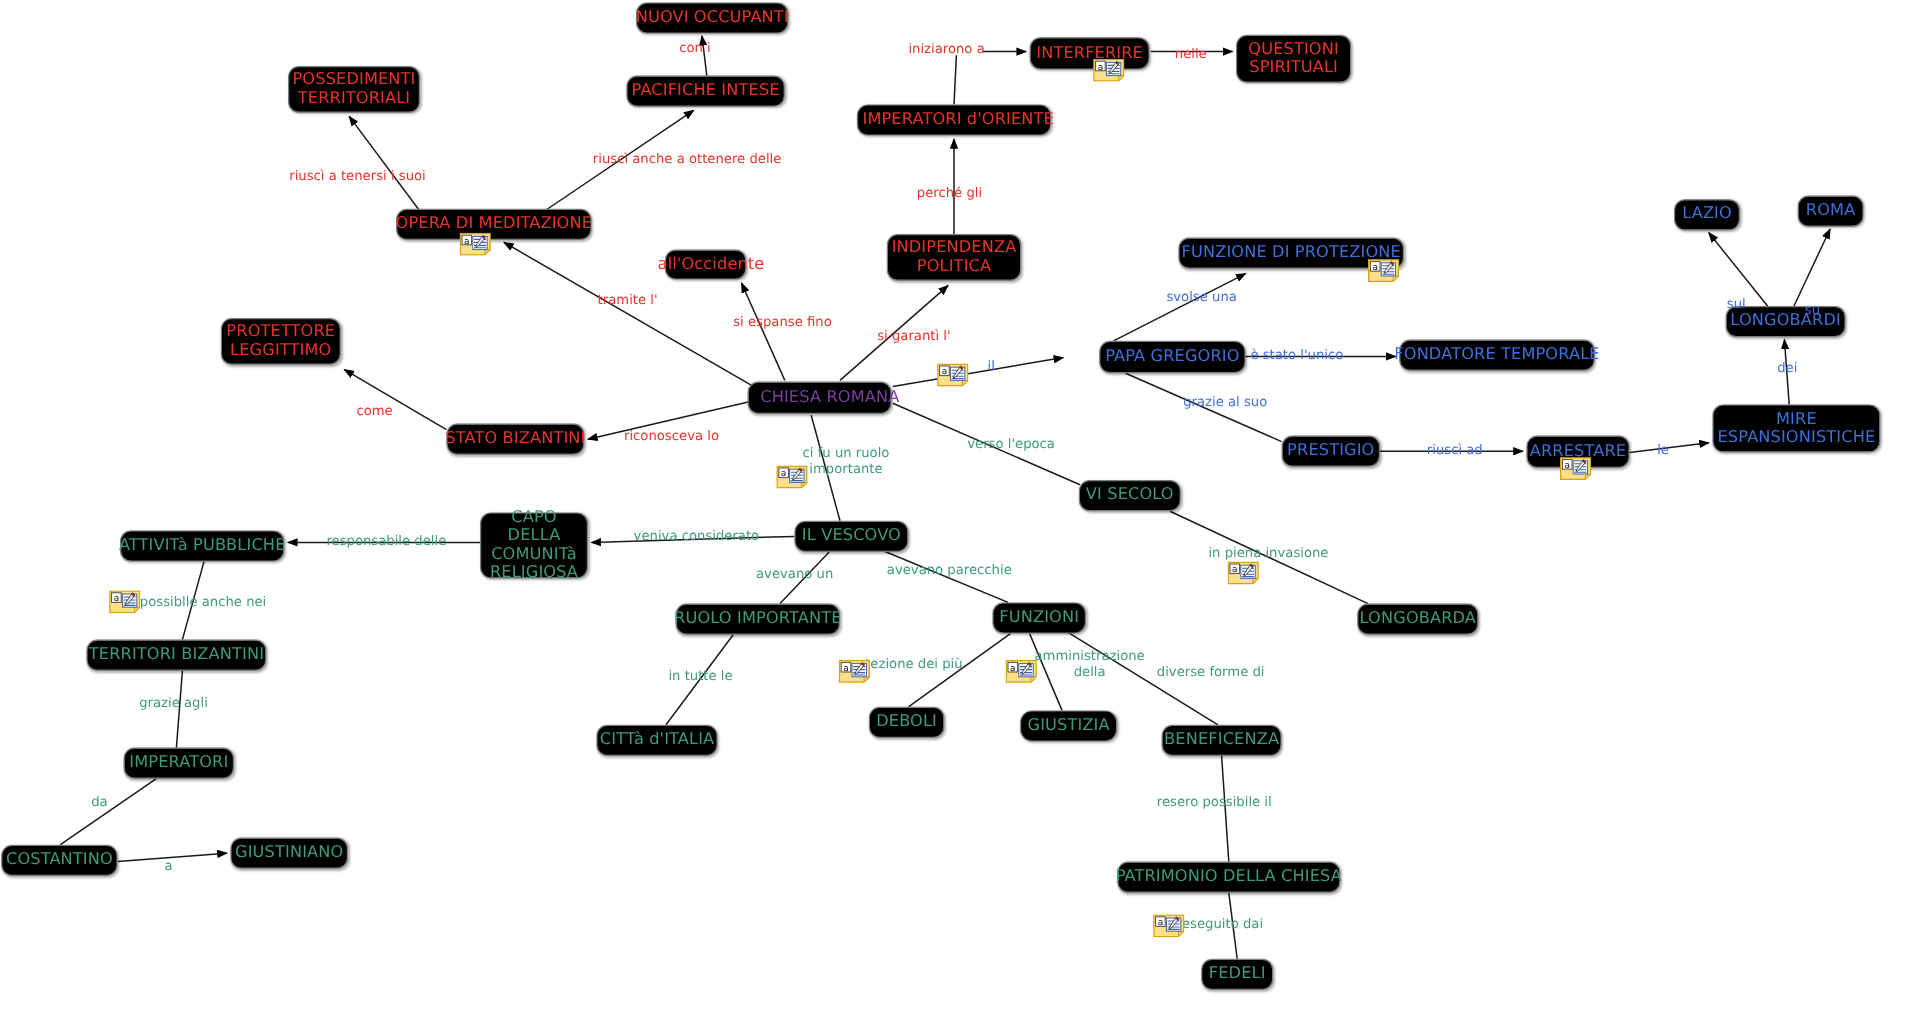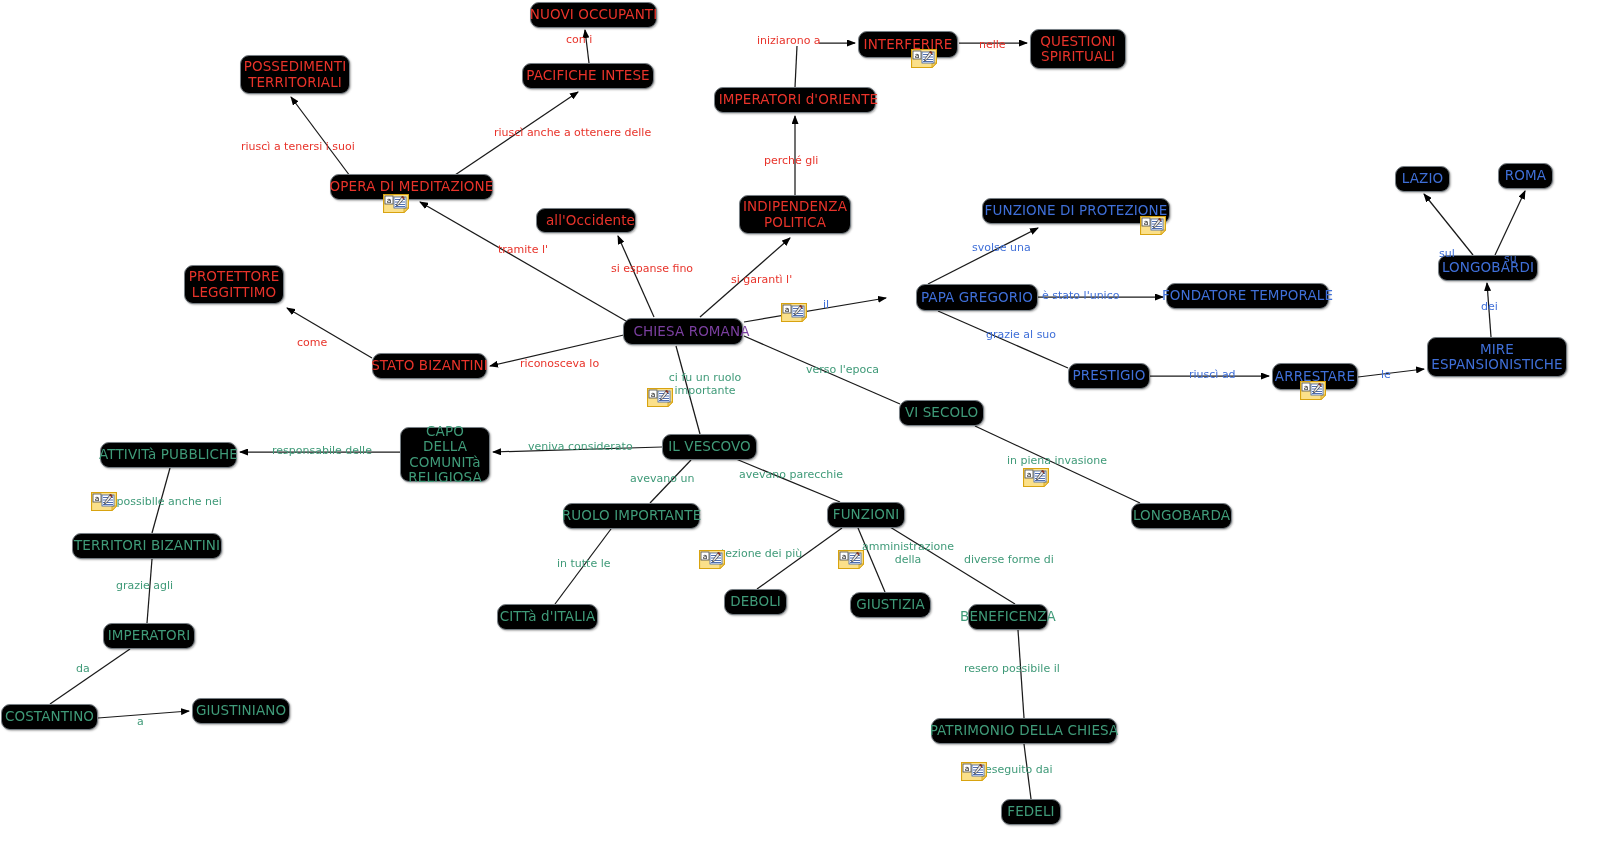--- a/index.html
+++ b/index.html
@@ -118,21 +118,21 @@
   </svg>
   <div id="nodes-layer">
       <div class="node c-red" style="left: 530px; top: 2px; width: 127px; height: 26px;">NUOVI OCCUPANTI</div>
       <div class="node c-red multiline" style="left: 240px; top: 55px; width: 110px; height: 39px;">POSSEDIMENTI TERRITORIALI</div>
       <div class="node c-red" style="left: 522px; top: 63px; width: 132px; height: 26px;">PACIFICHE INTESE</div>
       <div class="node c-red" style="left: 858px; top: 31px; width: 100px; height: 27px;">INTERFERIRE</div>
       <div class="node c-red multiline" style="left: 1030px; top: 29px; width: 96px; height: 40px;">QUESTIONI SPIRITUALI</div>
       <div class="node c-red" style="left: 714px; top: 87px; width: 162px; height: 26px; padding-left: 14px;">IMPERATORI d'ORIENTE</div>
       <div class="node c-red" style="left: 330px; top: 174px; width: 163px; height: 26px;">OPERA DI MEDITAZIONE</div>
       <div class="node c-red multiline" style="left: 739px; top: 195px; width: 112px; height: 39px;">INDIPENDENZA POLITICA</div>
-      <div class="node c-red" style="left: 536px; top: 208px; width: 100px; height: 25px; padding-left: 16px;">all'Occidente</div>
+      <div class="node c-red" style="left: 554px; top: 208px; width: 68px; height: 25px; padding-left: 16px;">all'Occidente</div>
       <div class="node c-blue" style="left: 982px; top: 198px; width: 188px; height: 26px;">FUNZIONE DI PROTEZIONE</div>
       <div class="node c-blue" style="left: 1395px; top: 166px; width: 55px; height: 26px;">LAZIO</div>
       <div class="node c-blue" style="left: 1498px; top: 163px; width: 55px; height: 26px;">ROMA</div>
       <div class="node c-red multiline" style="left: 184px; top: 265px; width: 100px; height: 39px;">PROTETTORE LEGGITTIMO</div>
       <div class="node c-blue" style="left: 1438px; top: 255px; width: 100px; height: 26px;">LONGOBARDI</div>
       <div class="node c-purple" style="left: 623px; top: 318px; width: 120px; height: 27px; padding-left: 24px;">CHIESA ROMANA</div>
       <div class="node c-blue" style="left: 889px; top: 284px; width: 122px; height: 27px; margin-left: 27px;">PAPA GREGORIO</div>
       <div class="node c-blue" style="left: 1166px; top: 283px; width: 163px; height: 26px;">FONDATORE TEMPORALE</div>
       <div class="node c-blue multiline" style="left: 1427px; top: 337px; width: 140px; height: 40px;">MIRE ESPANSIONISTICHE</div>
       <div class="node c-red" style="left: 372px; top: 353px; width: 115px; height: 26px;">STATO BIZANTINI</div>
@@ -142,21 +142,21 @@
       <div class="node c-green" style="left: 100px; top: 442px; width: 137px; height: 26px;">ATTIVITà PUBBLICHE</div>
       <div class="node c-green multiline" style="left: 400px; top: 427px; width: 90px; height: 55px;">CAPO DELLA COMUNITà RELIGIOSA</div>
       <div class="node c-green" style="left: 662px; top: 434px; width: 95px; height: 26px;">IL VESCOVO</div>
       <div class="node c-green" style="left: 1131px; top: 503px; width: 101px; height: 26px;">LONGOBARDA</div>
       <div class="node c-green" style="left: 563px; top: 503px; width: 137px; height: 26px;">RUOLO IMPORTANTE</div>
       <div class="node c-green" style="left: 827px; top: 502px; width: 78px; height: 26px;">FUNZIONI</div>
       <div class="node c-green" style="left: 72px; top: 533px; width: 150px; height: 26px;">TERRITORI BIZANTINI</div>
       <div class="node c-green" style="left: 724px; top: 589px; width: 63px; height: 26px;">DEBOLI</div>
       <div class="node c-green" style="left: 850px; top: 592px; width: 81px; height: 26px; border-radius: 10px;">GIUSTIZIA</div>
       <div class="node c-green" style="left: 497px; top: 604px; width: 101px; height: 26px;">CITTà d'ITALIA</div>
-      <div class="node c-green" style="left: 968px; top: 604px; width: 80px; height: 26px;">BENEFICENZA</div>
+      <div class="node c-green" style="left: 968px; top: 604px; width: 100px; height: 26px;">BENEFICENZA</div>
       <div class="node c-green" style="left: 103px; top: 623px; width: 92px; height: 26px;">IMPERATORI</div>
       <div class="node c-green" style="left: 1px; top: 704px; width: 97px; height: 26px;">COSTANTINO</div>
       <div class="node c-green" style="left: 192px; top: 698px; width: 98px; height: 26px;">GIUSTINIANO</div>
       <div class="node c-green" style="left: 931px; top: 718px; width: 186px; height: 26px;">PATRIMONIO DELLA CHIESA</div>
       <div class="node c-green" style="left: 1001px; top: 799px; width: 60px; height: 26px;">FEDELI</div>
     </div>
   <div id="labels-layer">
       <div class="elabel c-red" style="left: 566px; top: 34px;">con i</div>
       <div class="elabel c-red" style="left: 757px; top: 35px;">iniziarono a</div>
       <div class="elabel c-red" style="left: 979px; top: 39px;">nelle</div>

